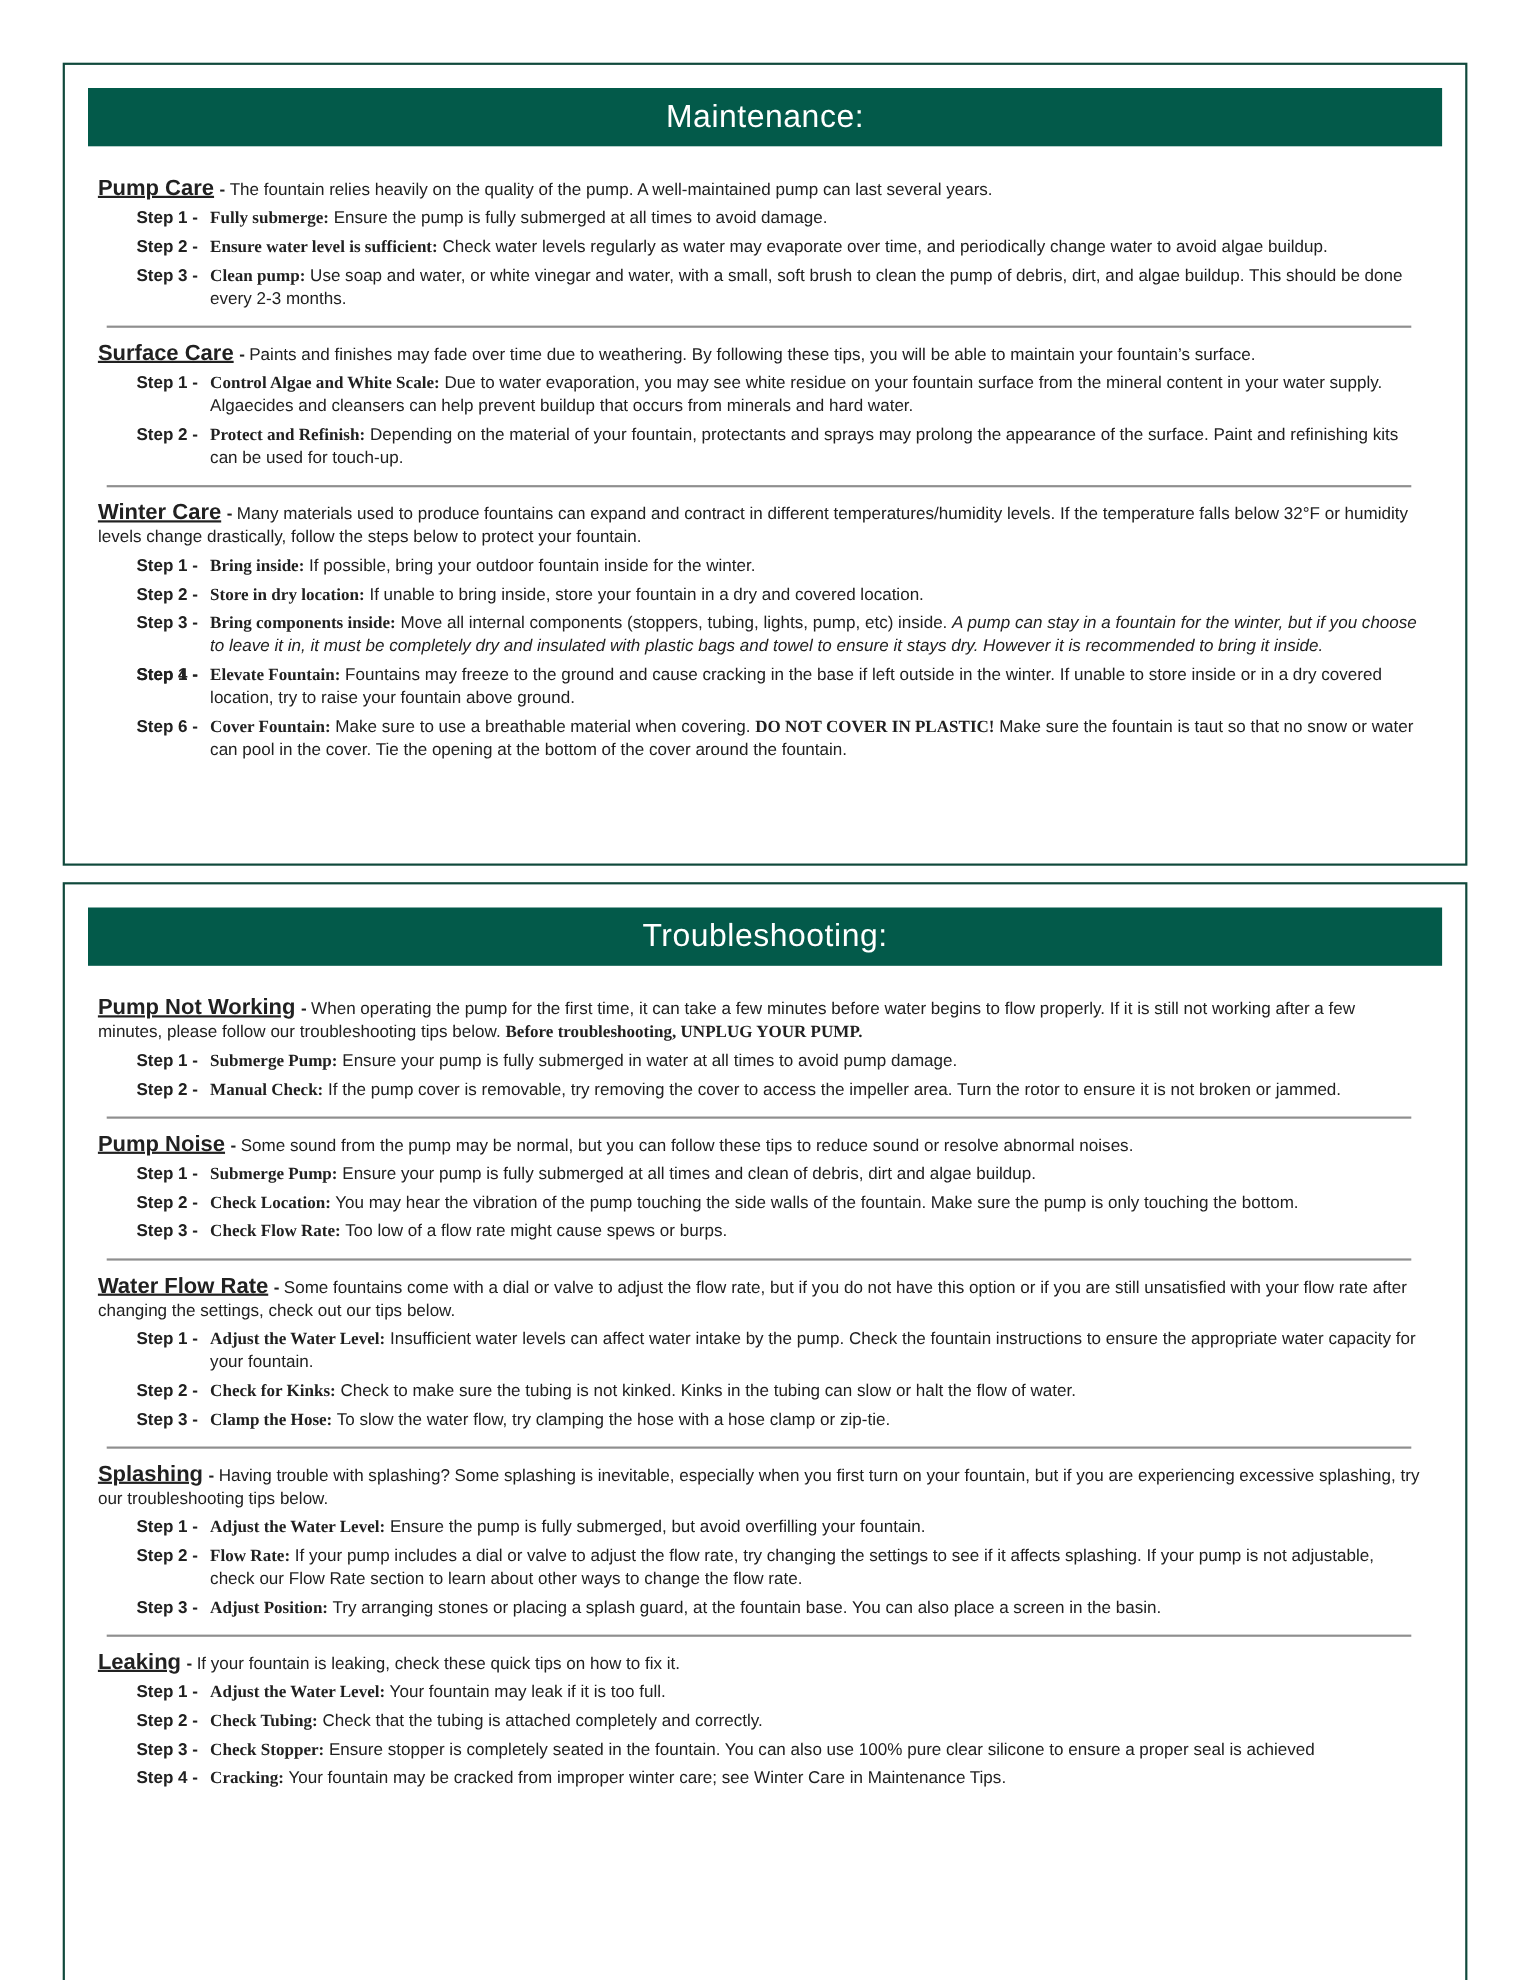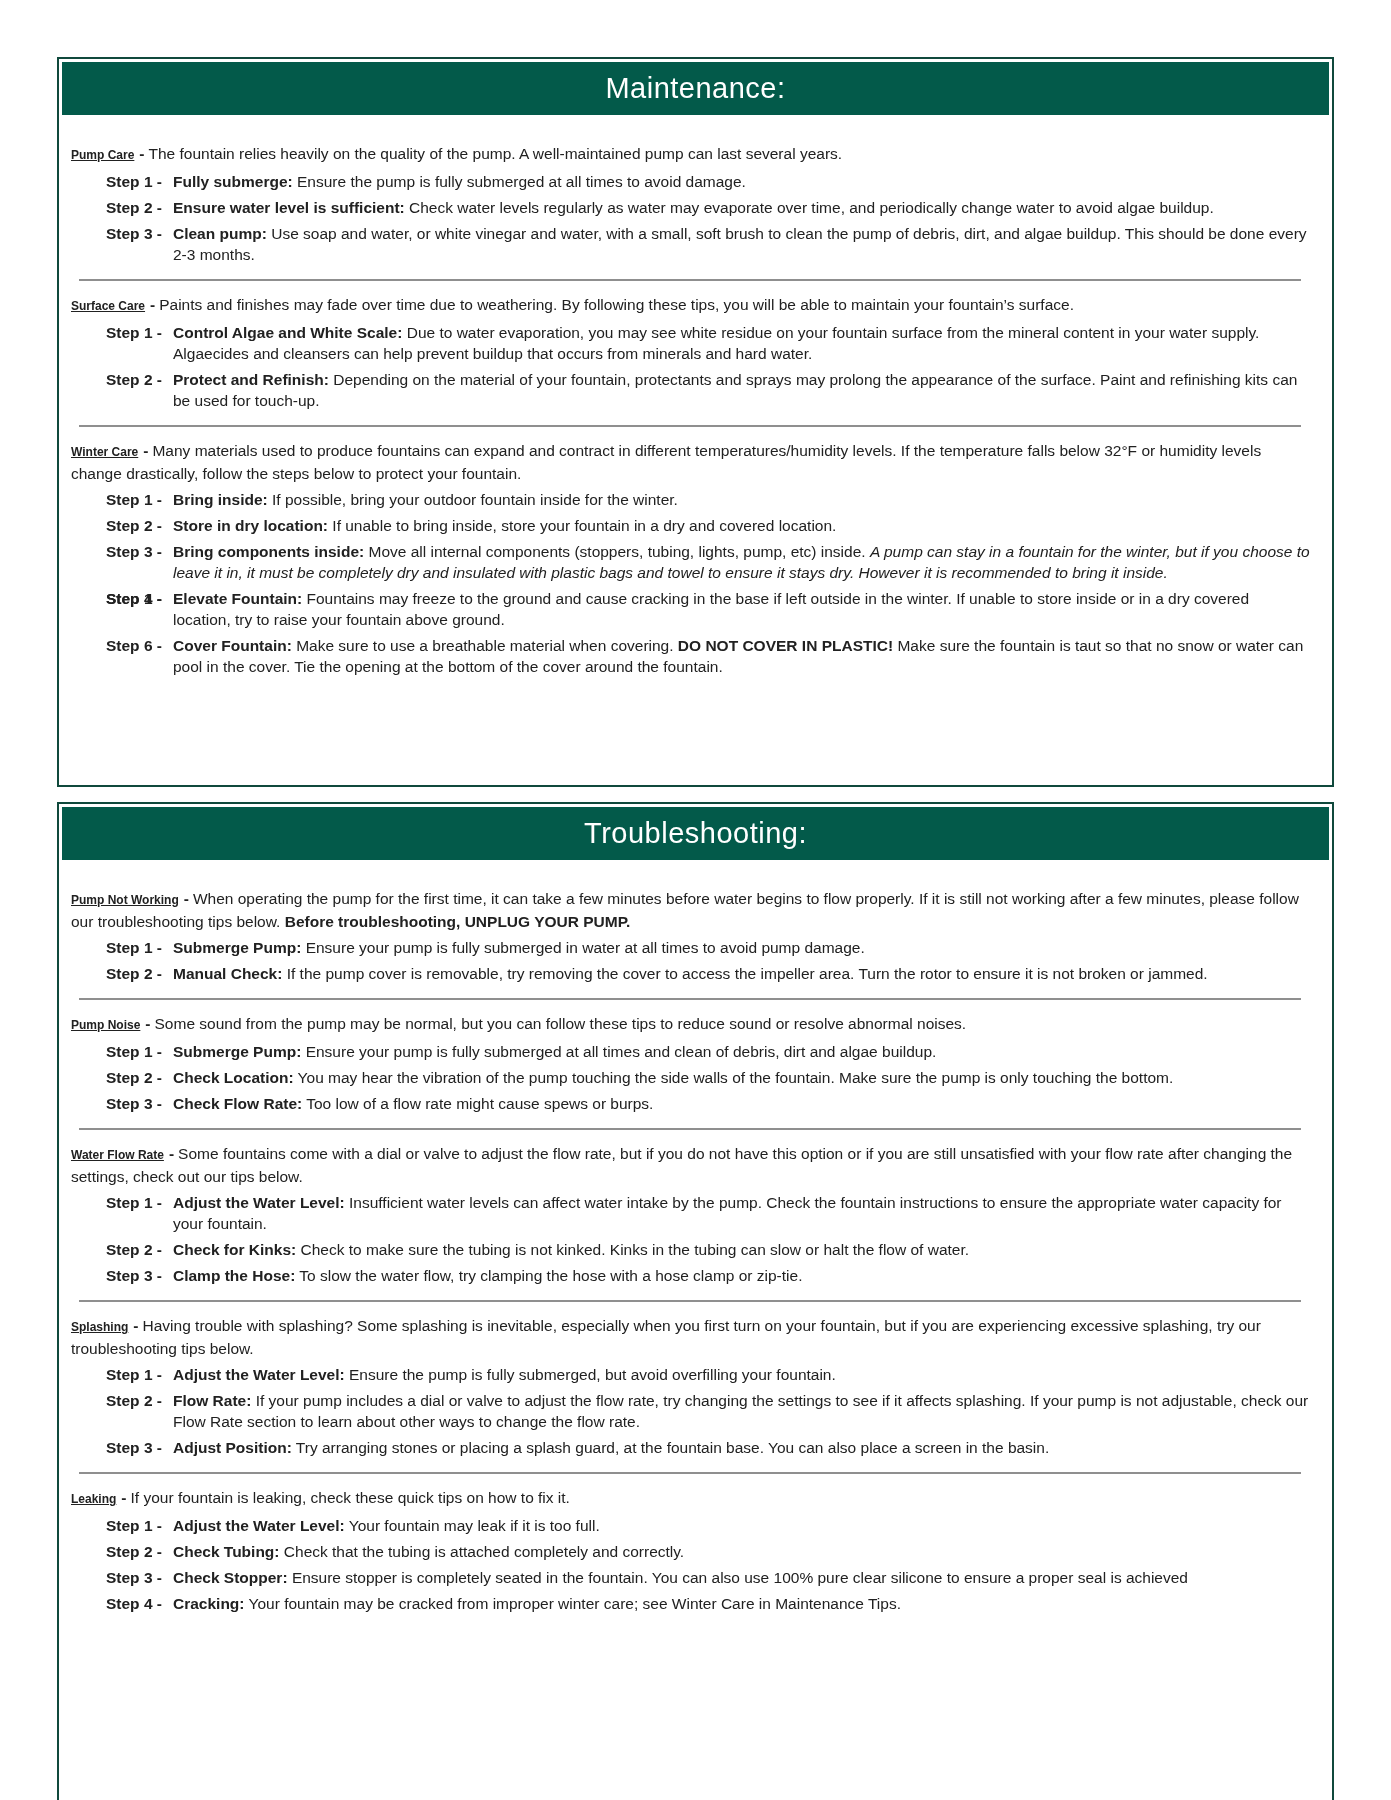--- a/index.html
+++ b/index.html
@@ -7,48 +7,48 @@
     width: 1391px; height: 1800px; position: relative;
     font-family: "Liberation Sans", sans-serif;
     color: #212121;
     -webkit-font-smoothing: antialiased;
   }
   .panel {
     position: absolute; left: 57px; width: 1277px;
     box-sizing: border-box;
     border: 2px solid var(--border, #10493c);
     background: #ffffff;
-    padding: 3px;
+    padding: 21px;
   }
   #panel-maintenance { top: 57px; height: 730px; }
   #panel-troubleshooting { top: 802px; height: 1066px; }
   .panel-header {
     background: var(--header-bg, #035a4a);
     height: 53px;
     display: flex; align-items: center; justify-content: center;
   }
   .panel-title {
     color: #ffffff; font-size: 29px; font-weight: 400; letter-spacing: 0.5px;
     margin: 0;
   }
   .panel-body { padding: 28px 18px 0 9px; font-size: 15.5px; line-height: 21px; }
   .intro { margin: 0; }
   .sec-heading {
-    font-weight: 700; font-size: 12px;
+    font-weight: 700; font-size: 20px;
     text-decoration: underline;
   }
   .sec-dash { font-weight: 700; margin: 0 4px 0 5px; }
   .step { position: relative; padding-left: 102px; margin-top: 5px; }
   .step-label { position: absolute; left: 35px; top: 0; font-weight: 700; white-space: nowrap; }
   .step-title { font-weight: 700; }
   .divider {
     border: none; border-top: 2px solid var(--divider, #8f8f8f);
     margin: 14px 10px 13px 8px; height: 0;
   }
-  b, .bold-run { font-weight: 700; }
+  b, .bold-run { font-weight: 700; font-family: Liberation Serif, serif; }
   i.italic-run { }
 </style>
 </head>
 <body style="color: rgb(33, 33, 33);">
 
 <main>
 
   <section class="panel" id="panel-maintenance">
     <header class="panel-header">
       <h1 class="panel-title">Maintenance:</h1>

